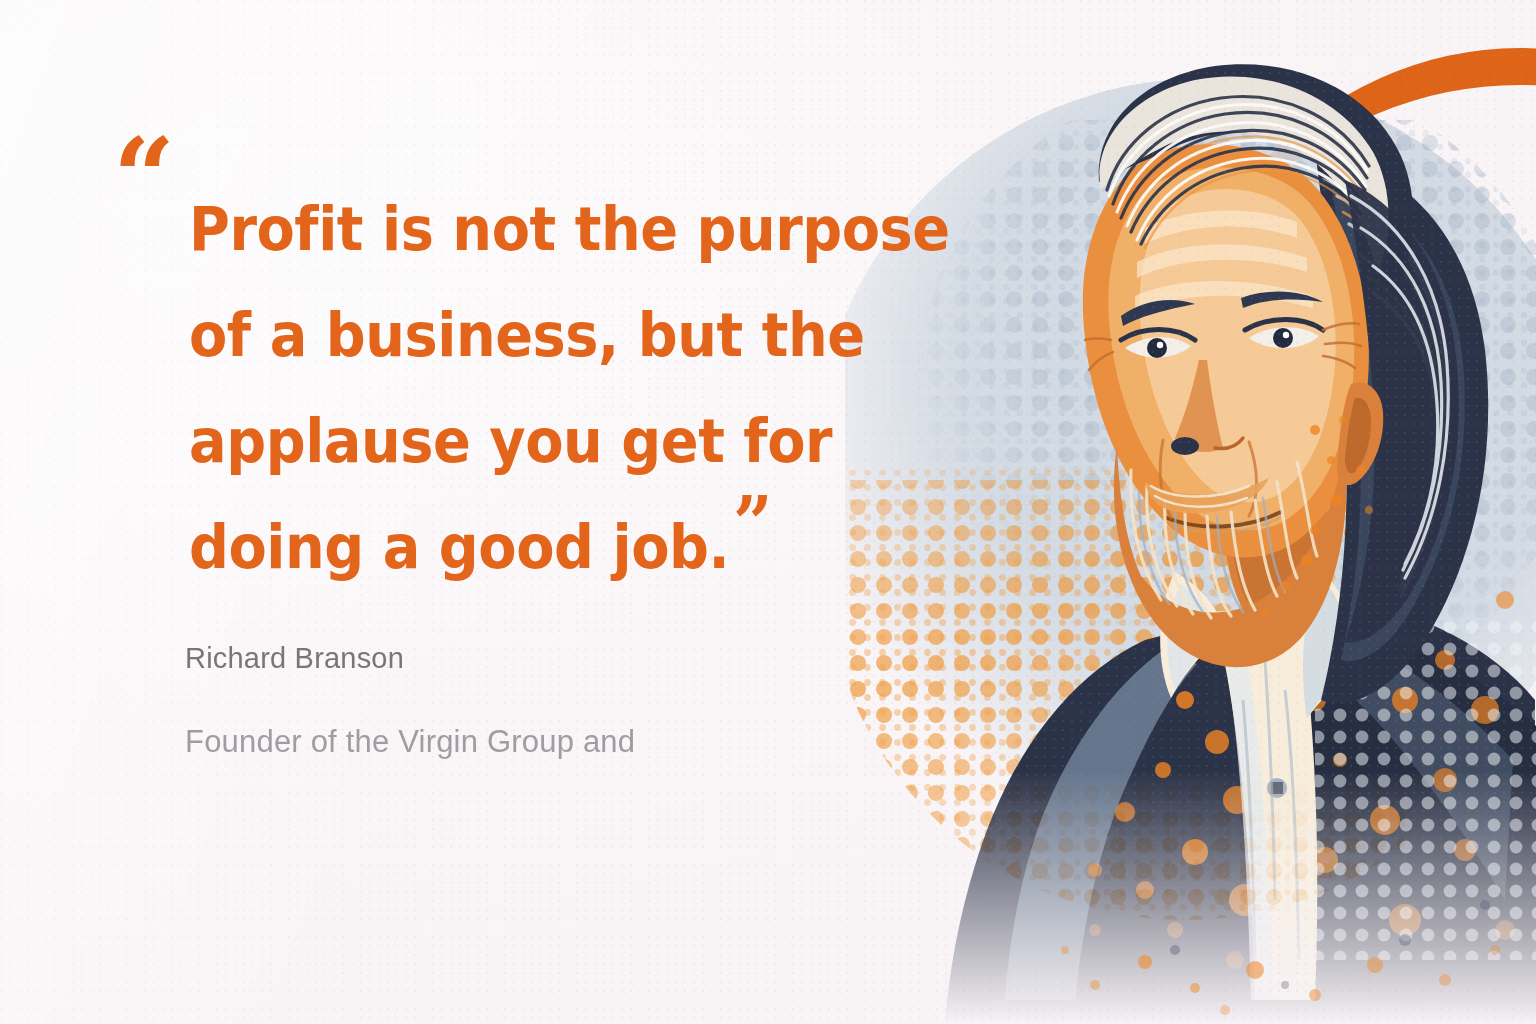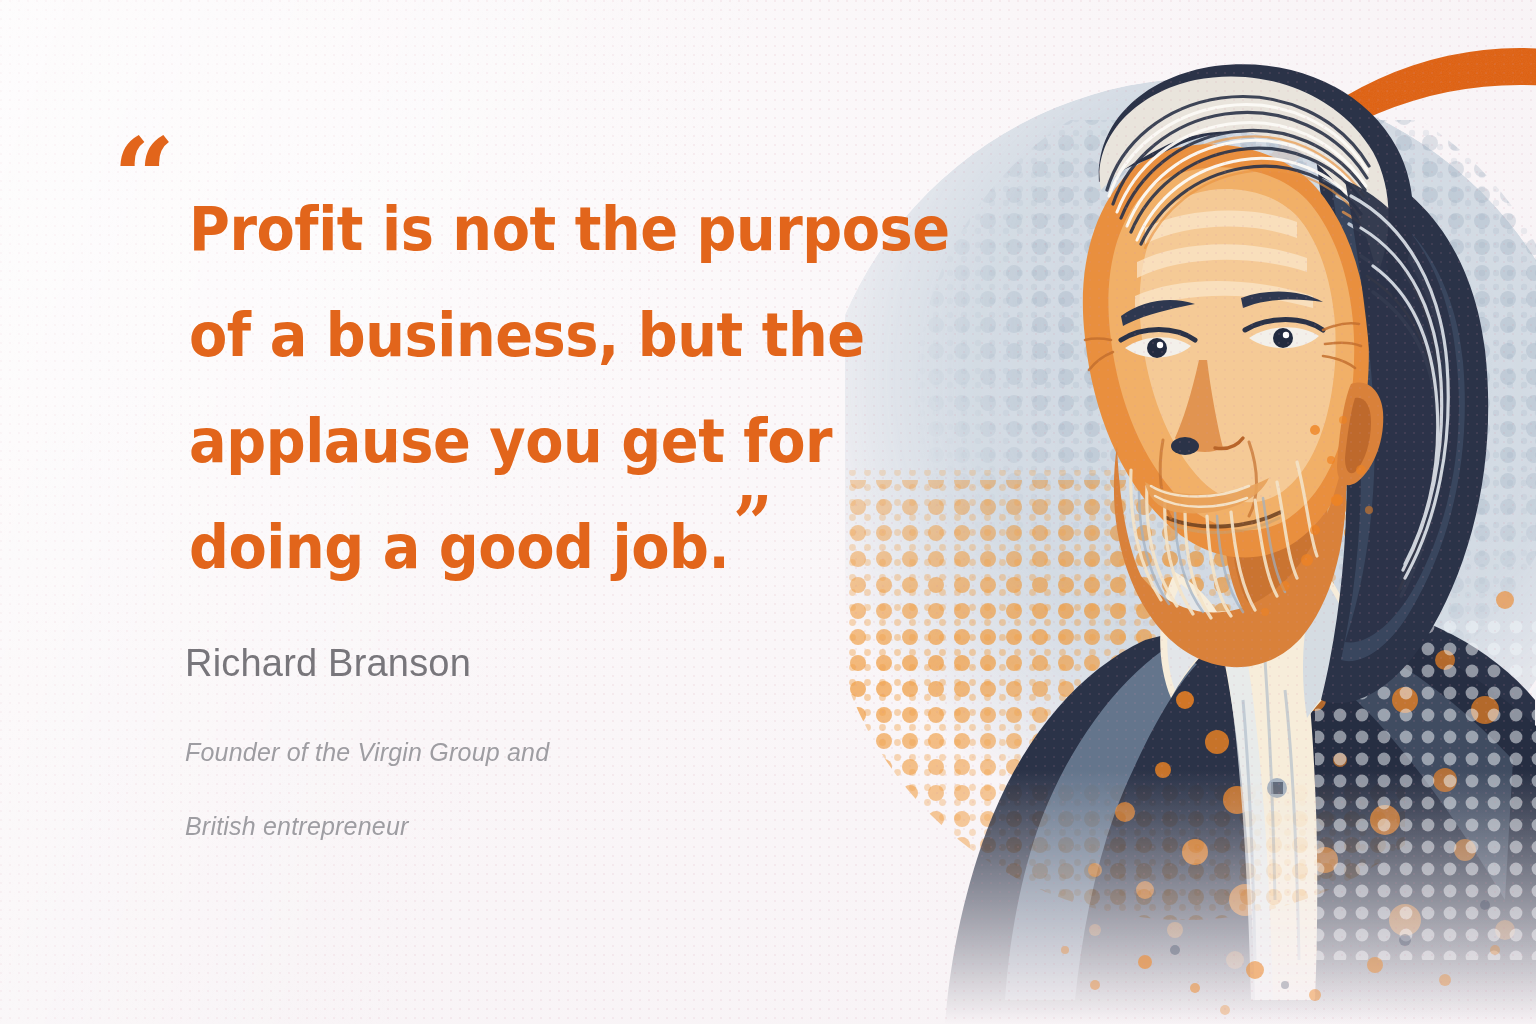--- a/index.html
+++ b/index.html
@@ -65,30 +65,29 @@
     margin-left:4px;
   }
 
   
   .attrib{
     position:absolute;left:185px;top:642px;width:720px;
   }
   .author{
     font-family:"Liberation Sans", sans-serif;
     font-weight:400;
-    font-size:38px;
+    font-size:29px;
     color:#78767b;
     letter-spacing:.2px;
     margin:0 0 30px 0;
   }
   .role-line{
     font-family:"Liberation Sans", sans-serif;
-    font-style:italic;
     font-weight:300;
-    font-size:25px;
+    font-size:31px;
     color:#9e9da2;
     letter-spacing:.2px;
     line-height:74px;
     white-space:nowrap;
   }
 
   
   .portrait-stage{
     position:absolute;left:845px;top:0;width:691px;height:1024px;
     overflow:hidden;
@@ -449,16 +448,15 @@
       <div class="q-line">Profit is not the purpose</div>
       <div class="q-line">of a business, but the</div>
       <div class="q-line">applause you get for</div>
       <div class="q-line"><span>doing a good job.</span><span class="closing">”</span></div>
     </div>
   </div>
 
   <div class="attrib">
     <div class="author">Richard Branson</div>
     <div class="role-line">Founder of the Virgin Group and</div>
-    <div class="role-line">British entrepreneur</div>
   </div>
 
 </div>
 
 </body></html>

